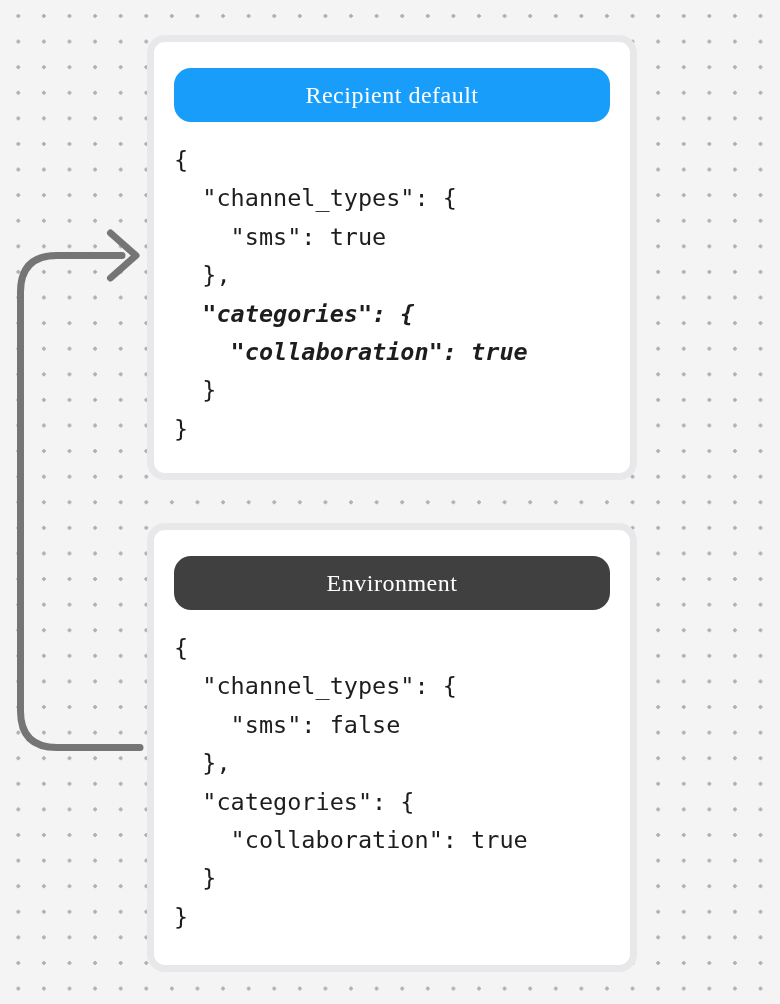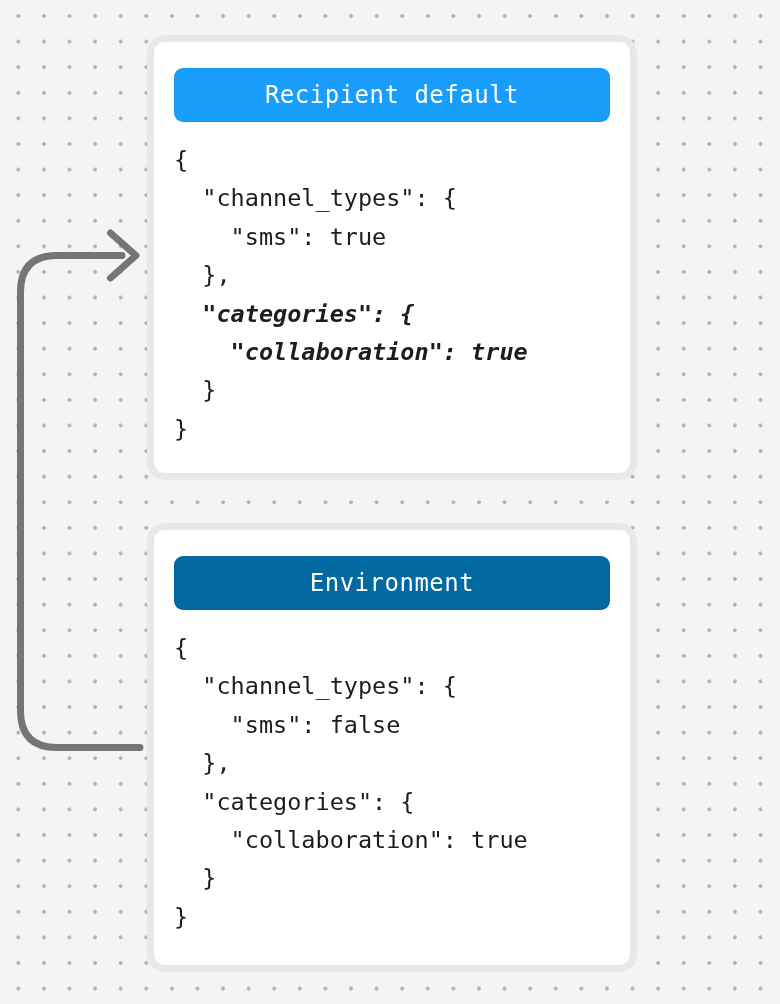--- a/index.html
+++ b/index.html
@@ -32,28 +32,29 @@
     box-sizing: border-box;
     background: #ffffff;
     border: 7px solid #e8e8ea;
     border-radius: 18px;
     padding: 26px 20px 24px 20px;
   }
   .card-top    { top: 35px;  height: 445px; }
   .card-bottom { top: 523px; height: 449px; }
   .card-header {
     height: 54px;
-    border-radius: 9px;
+    border-radius: 17px;
     color: #ffffff;
     font-size: 24px;
     letter-spacing: 0.5px;
     display: flex;
     align-items: center;
     justify-content: center;
     white-space: pre;
+    font-family: Liberation Serif, serif;
   }
   .code {
     margin-top: 19px;
   }
   .code-line {
     font-size: 23.5px;
     line-height: 38.4px;
     color: #1d1d1f;
     white-space: pre;
   }
@@ -80,21 +81,21 @@
     <div class="code-line">    "sms": true</div>
     <div class="code-line">  },</div>
     <div class="code-line em">  "categories": {</div>
     <div class="code-line em">    "collaboration": true</div>
     <div class="code-line">  }</div>
     <div class="code-line">}</div>
   </div>
 </section>
 
 <section class="card card-bottom">
-  <header class="card-header" style="background-color: #0369a1;">Environment</header>
+  <header class="card-header" style="background-color: #404040;">Environment</header>
   <div class="code">
     <div class="code-line">{</div>
     <div class="code-line">  "channel_types": {</div>
     <div class="code-line">    "sms": false</div>
     <div class="code-line">  },</div>
     <div class="code-line">  "categories": {</div>
     <div class="code-line">    "collaboration": true</div>
     <div class="code-line">  }</div>
     <div class="code-line">}</div>
   </div>

